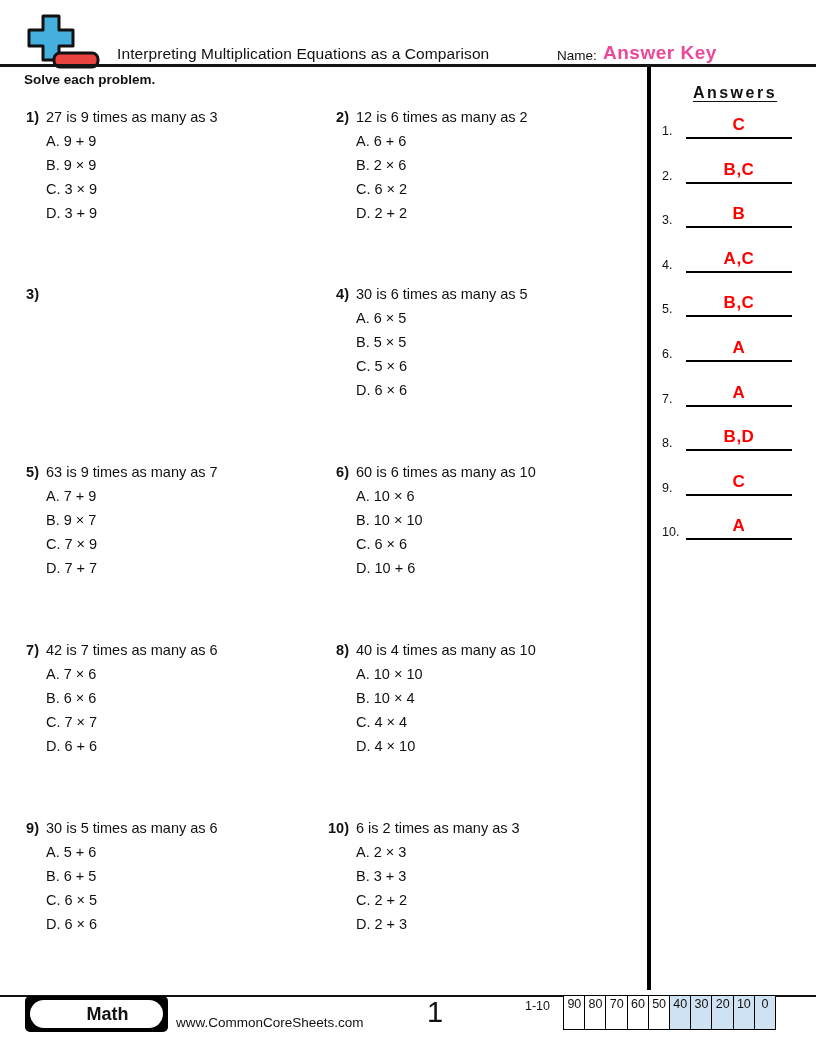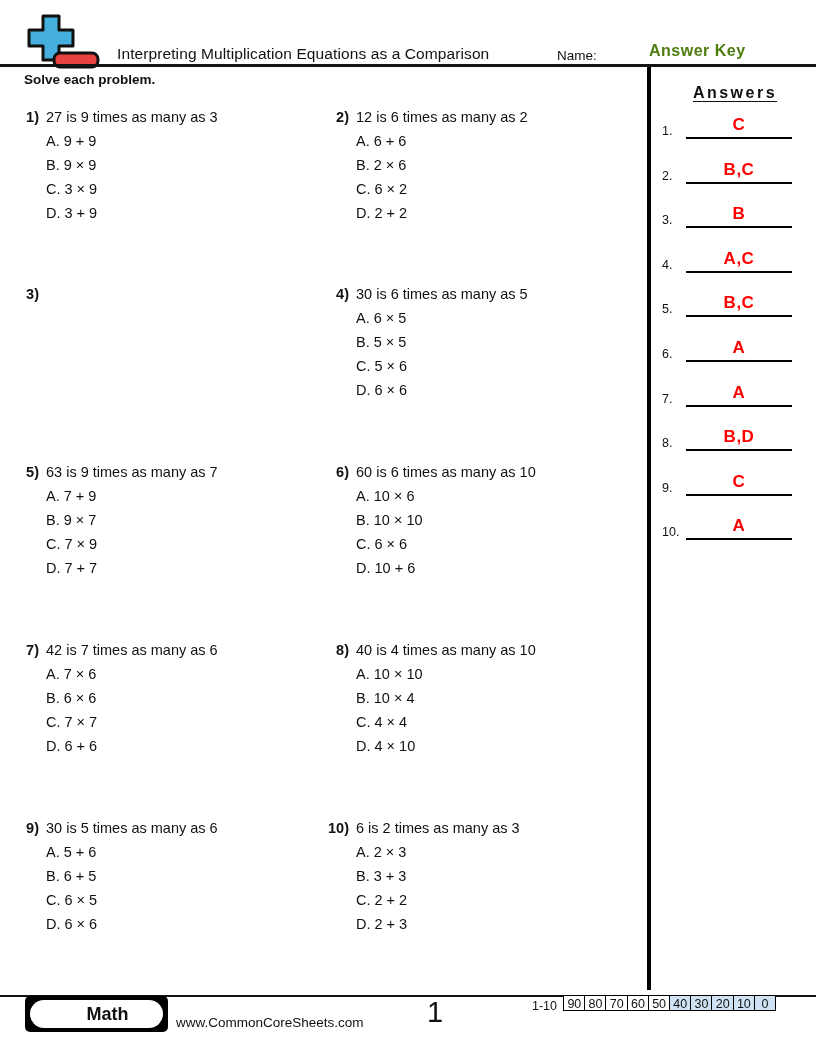--- a/index.html
+++ b/index.html
@@ -4,21 +4,21 @@
 <style>
   * { margin:0; padding:0; box-sizing:border-box; }
   html,body { background:#ffffff; }
   body { font-family:"Liberation Sans", sans-serif; color:#111; }
   .page { position:relative; width:816px; height:1056px; background:#fff; overflow:hidden; }
 
   
   .logo { position:absolute; left:22px; top:14px; width:84px; height:56px; }
   .title { position:absolute; left:117px; top:45px; font-size:15.5px; letter-spacing:.1px; white-space:nowrap; }
   .name-label { position:absolute; left:557px; top:48px; font-size:13.5px; }
-  .answer-key { position:absolute; left:649px; top:42px; font-size:16px; font-weight:bold; color:#4d7c0f; letter-spacing:.5px; }
+  .answer-key { position:absolute; left:603px; top:42px; font-size:19px; font-weight:bold; color:#ec4899; letter-spacing:.5px; }
   .header-rule { position:absolute; left:0; top:64px; width:816px; height:3px; background:#151515; }
   .instructions { position:absolute; left:24px; top:72px; font-size:13.5px; font-weight:bold; }
 
   
   .divider { position:absolute; left:647px; top:67px; height:923px; width:3px;
              border-left:2px solid #000; border-right:2px solid #000; }
   .answers-panel { position:absolute; left:654px; top:67px; width:162px; height:923px; }
   .answers-title { margin-top:17px; text-align:center; font-size:16px; font-weight:bold;
                    letter-spacing:2.5px; text-decoration:underline; text-underline-offset:3px; }
   .answer-item { position:absolute; left:2px; width:152px; height:40px; }
@@ -35,23 +35,23 @@
   .p-question, .p-option { white-space:nowrap; }
 
   
   .footer-rule { position:absolute; left:0; top:995px; width:816px; height:2px; background:#111; }
   .math-badge { position:absolute; left:25px; top:996px; width:143px; height:36px; background:#000; border-radius:5px; }
   .math-pill { position:absolute; left:5px; top:4px; right:5px; bottom:4px; background:#fff;
                border-radius:14px; display:flex; align-items:center; justify-content:center; }
   .math-label { font-size:18px; font-weight:bold;padding-left:22px; }
   .website { position:absolute; left:176px; top:1015px; font-size:13.5px; }
   .page-num { position:absolute; left:418px; top:996px; width:34px; text-align:center; font-size:29px; }
-  .score-label { position:absolute; left:518px; top:999px; width:39px; text-align:right; font-size:12.5px; }
+  .score-label { position:absolute; left:518px; top:999px; width:39px; text-align:center; font-size:12.5px; }
   .score-table { position:absolute; left:563px; top:995px; display:flex; }
-  .score-cell { width:22.7px; height:16px; border:1.5px solid #000; margin-left:-1.5px;
+  .score-cell { width:22.7px; height:35px; border:1.5px solid #000; margin-left:-1.5px;
                 font-size:12.5px; line-height:16px; text-align:center; background:#fff; }
   .score-cell:first-child { margin-left:0; }
   .score-cell.blue { background:#cfe2f3; }
 </style>
 </head>
 <body>
 
 <div class="page">
 
   <svg class="logo" viewBox="0 0 84 56">

